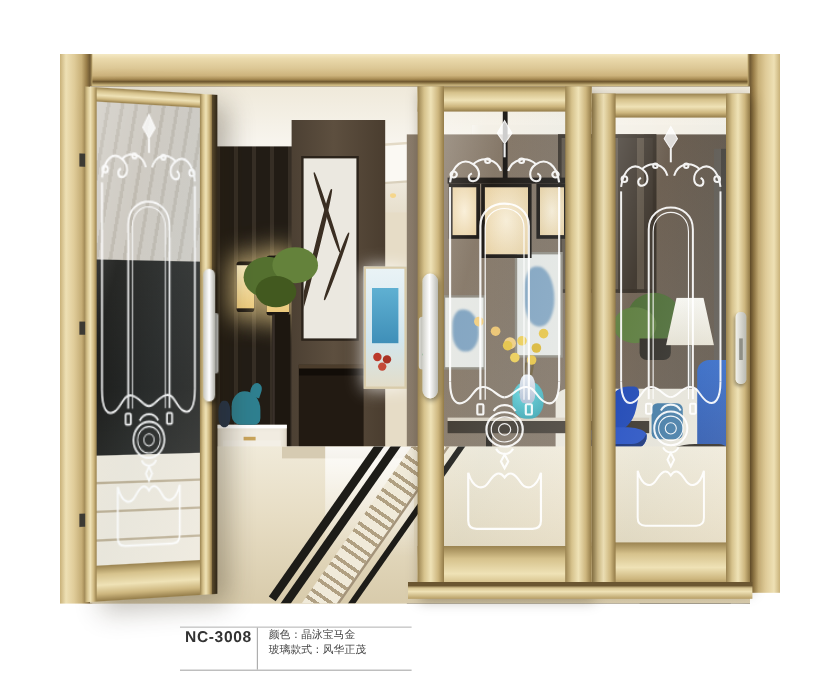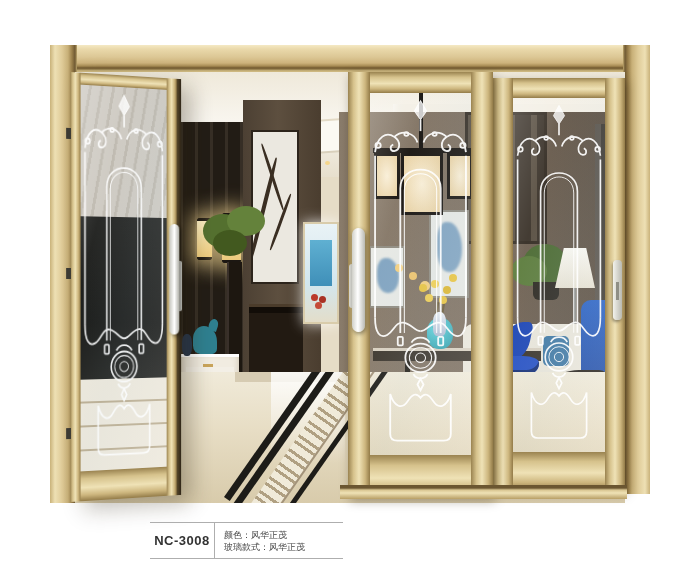--- a/index.html
+++ b/index.html
@@ -192,21 +192,21 @@
   .d-cab{left:0;bottom:0;width:100%;height:92px;
     background:repeating-linear-gradient(180deg,#ece7da 0 22px,#b9ab8e 22px 24px);}
   .d-edge{right:-5px;top:0;width:5px;height:100%;background:linear-gradient(90deg,#5a4a2c,#2e2517);}
   .hinge{left:-4px;width:5px;height:11px;background:#3c3a33;}
   .h1{top:56px;} .h2{top:196px;} .h3{top:356px;}
   .pull-d{right:-3px;top:150px;width:11px;height:114px;background:linear-gradient(90deg,#c6c6bf,#ffffff 50%,#aeaea6);
     border-radius:6px;box-shadow:2px 2px 4px rgba(0,0,0,.45);}
   .plate-d{right:-6px;top:188px;width:5px;height:52px;background:#cfcfc8;border-radius:2px;}
 
   
-  .caption{left:150px;top:522px;width:193px;height:35px;display:flex;align-items:center;
+  .caption{left:150px;top:522px;width:193px;height:35px;display:flex;
     border-top:1px solid #aeaeae;border-bottom:1px solid #aeaeae;}
   .model{width:64px;text-align:center;font-weight:bold;font-size:13px;color:#333;letter-spacing:.5px;}
   .cap-div{width:1px;height:35px;background:#aeaeae;}
   .specs{padding-left:9px;font-size:9px;color:#454545;line-height:12px;}
 </style>
 </head>
 <body>
 
 <svg width="0" height="0" style="position:absolute">
   <defs>
@@ -379,17 +379,17 @@
       <div class="abs hinge h3"></div>
       <div class="abs plate-d"></div>
       <div class="abs pull-d"></div>
     </div>
   </div>
 
   <div class="abs caption">
     <div class="model">NC-3008</div>
     <div class="cap-div"></div>
     <div class="specs">
-      <div>颜色：风华正茂</div>
+      <div>颜色：晶泳宝马金</div>
       <div>玻璃款式：风华正茂</div>
     </div>
   </div>
 </div>
 
 </body></html>

